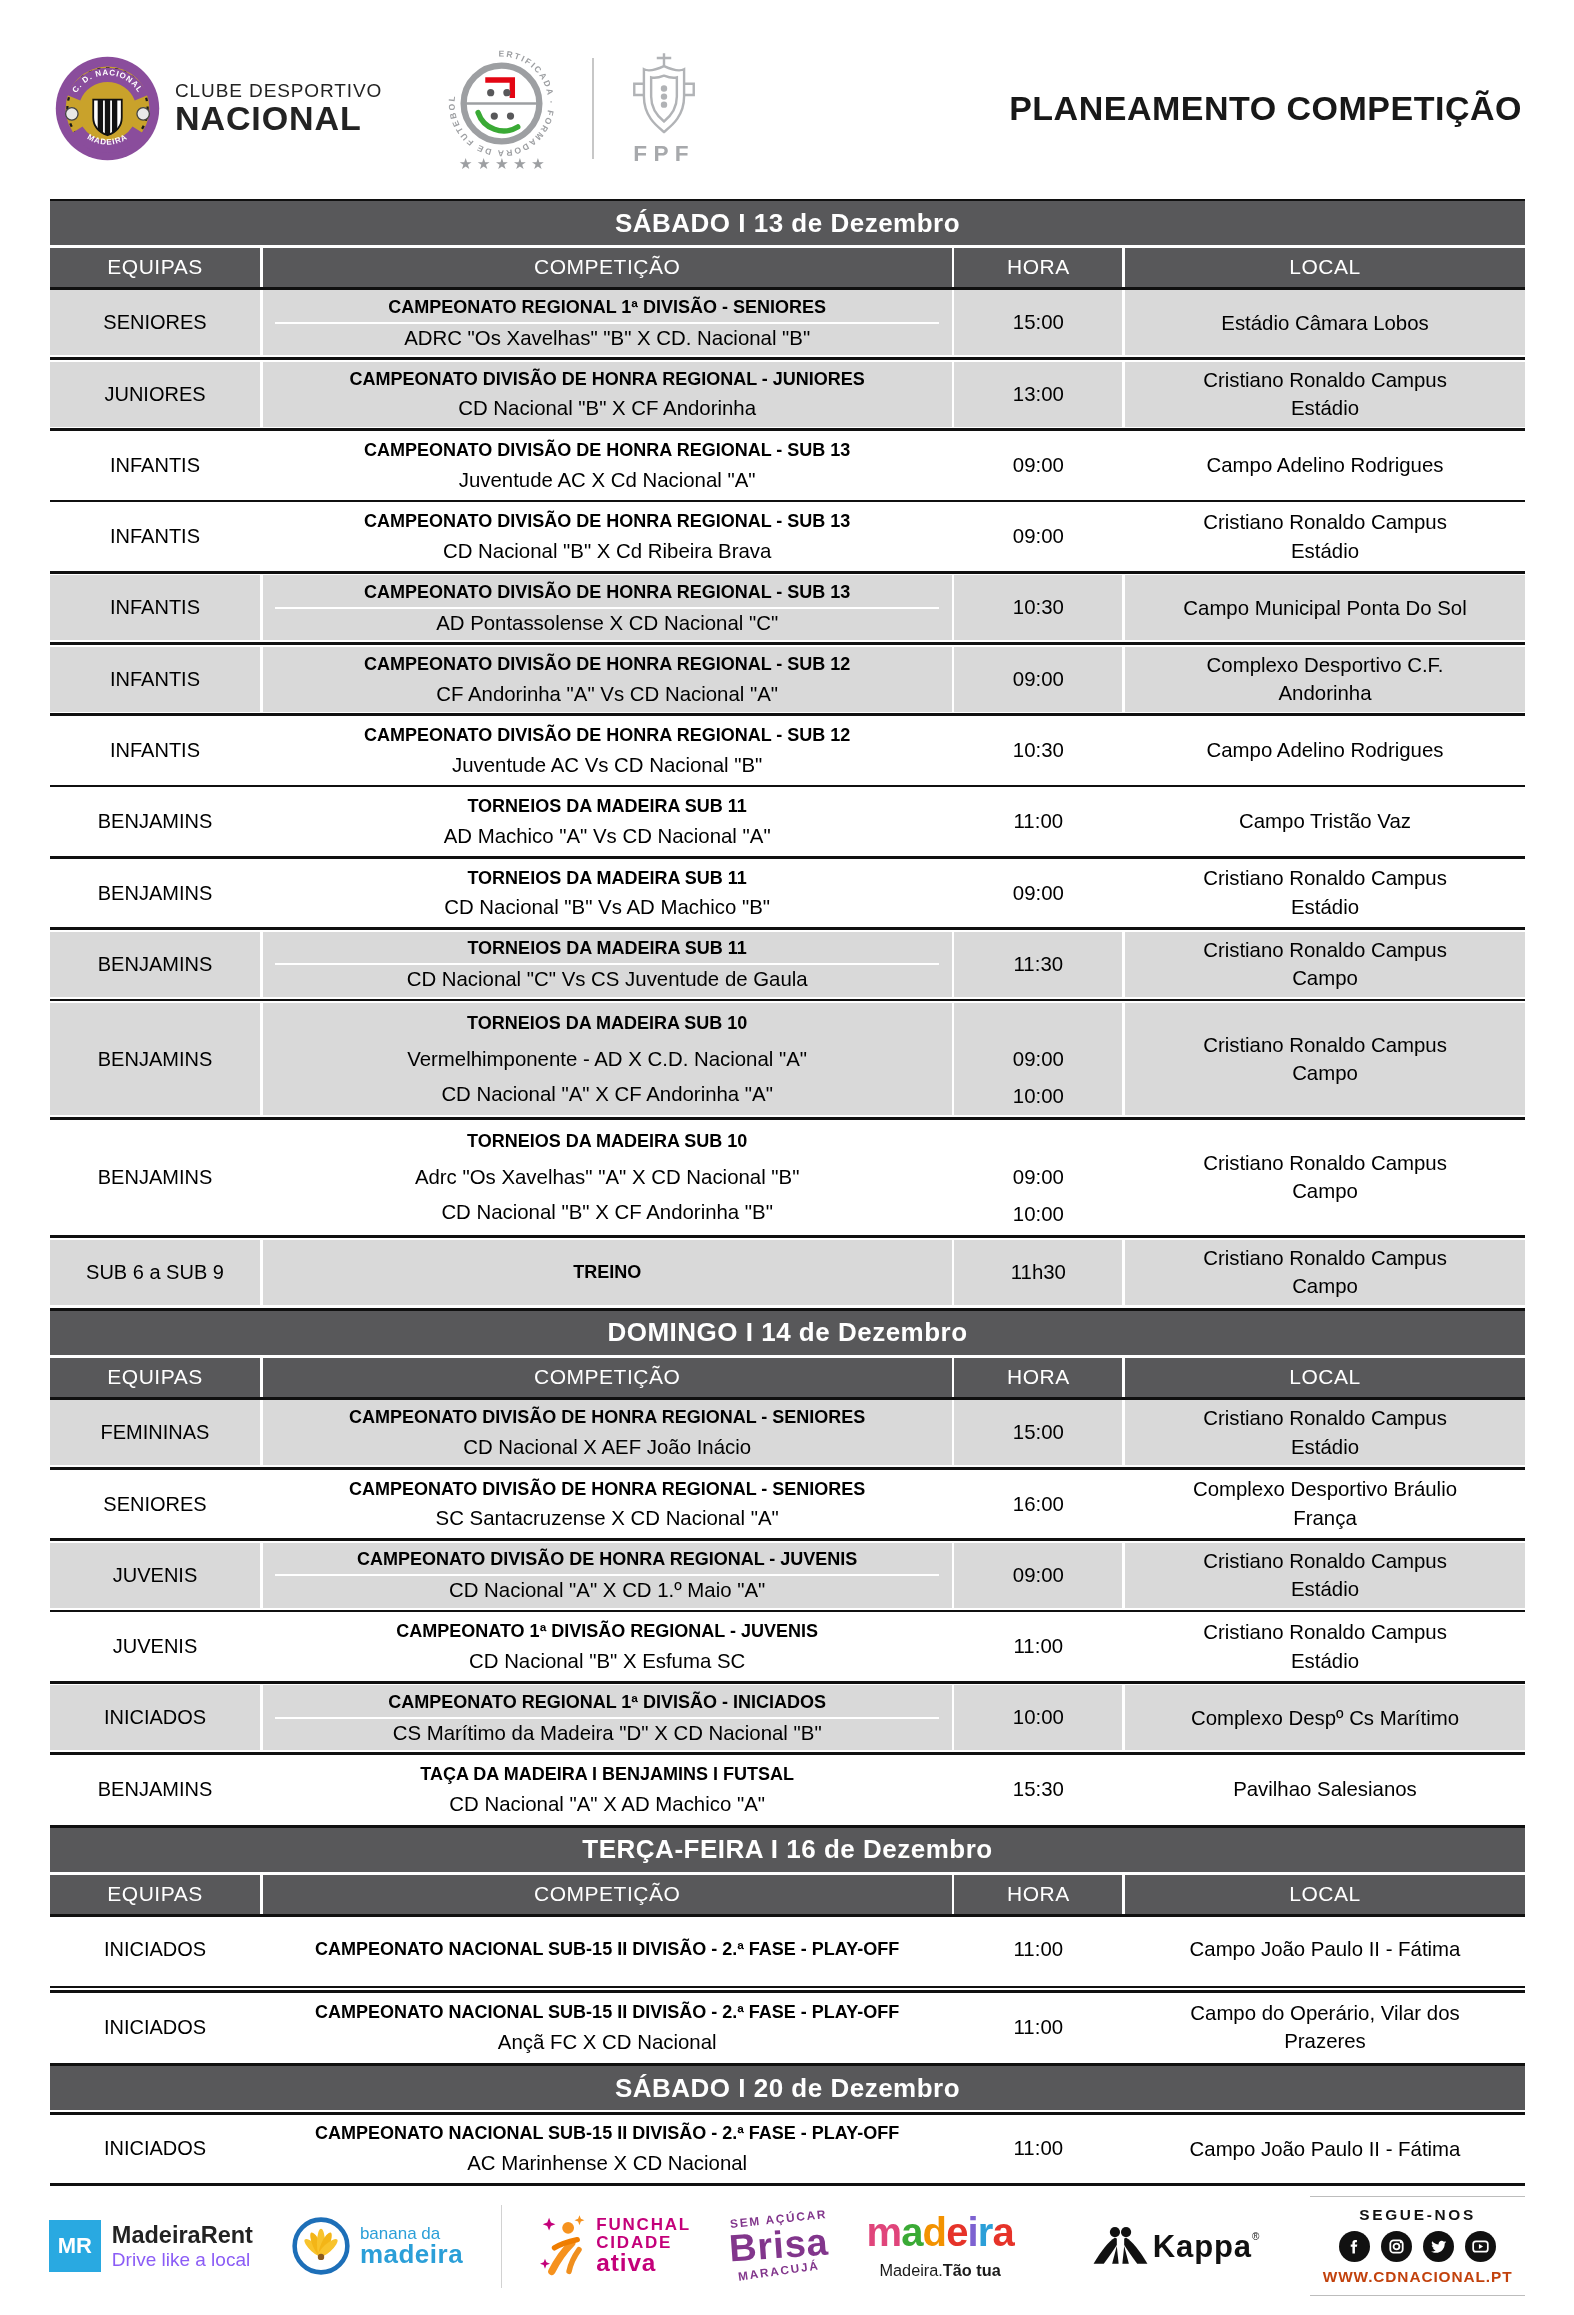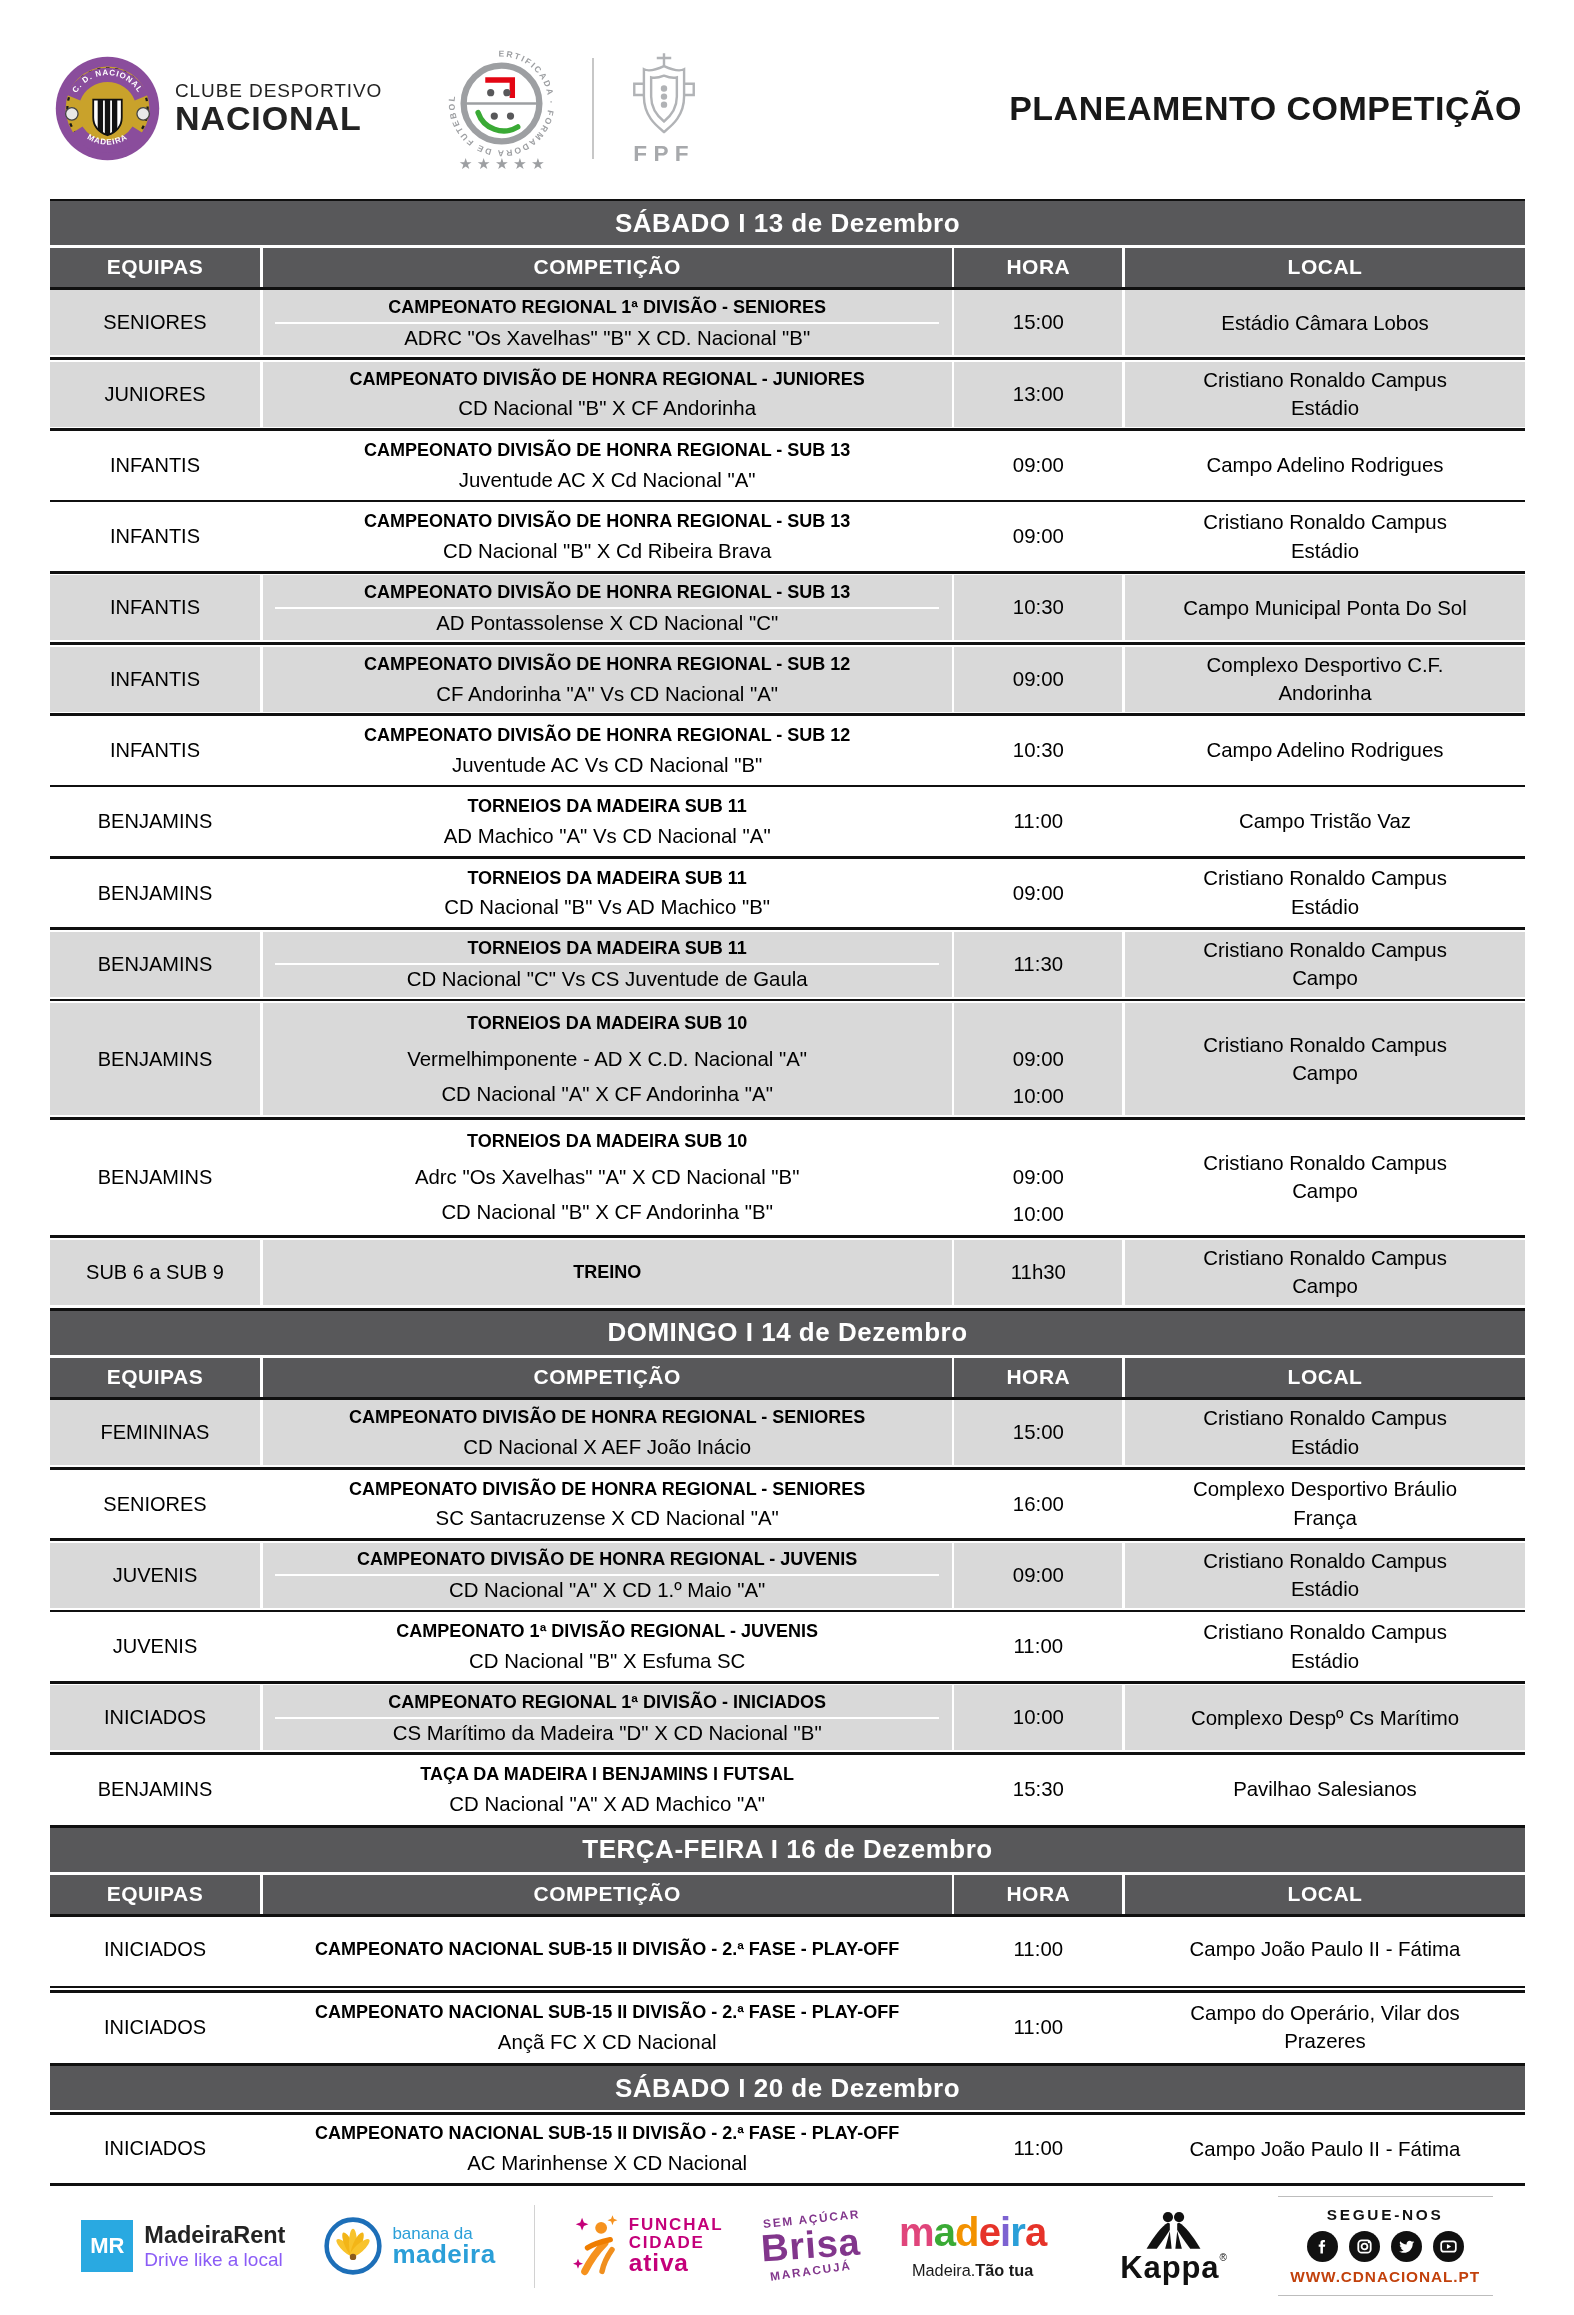--- a/index.html
+++ b/index.html
@@ -18,21 +18,21 @@
   .fpf-label{margin-top:1.8px;font-size:22.6px;font-weight:bold;letter-spacing:6.3px;color:#a7a9ac;}
   .page-title{margin-left:auto;font-size:34px;font-weight:bold;color:#181818;letter-spacing:0.5px;white-space:nowrap;}
 
   
   .table{position:absolute;left:50px;top:199px;width:1475px;border-top:2.7px solid #101010;}
   .sep{width:100%;background:#101010;}
   .gapline{width:100%;background:#fff;}
   .day-bar{height:44px;background:var(--c-bar,#58585a);color:#fff;font-weight:bold;
            font-size:26px;display:flex;align-items:center;justify-content:center;letter-spacing:0.5px;}
   .cols,.body-row{display:grid;grid-template-columns:210px 1fr 168px 400px;column-gap:2.7px;background:#fff;}
-  .col-head{height:39px;background:var(--c-bar,#58585a);color:#fff;font-weight:bold;font-size:21px;
+  .col-head{height:39px;background:var(--c-bar,#58585a);color:#fff;font-weight:normal;font-size:21px;
             display:flex;align-items:center;justify-content:center;letter-spacing:0.5px;}
   .body-row{min-height:65px;}
   .body-row.multi{min-height:112px;}
   .cell{background:#fff;display:flex;align-items:center;justify-content:center;text-align:center;}
   .body-row.shaded .cell{background:var(--c-shade,#d9d9d9);}
   .equipa{font-weight:normal;font-size:20px;}
   .comp{flex-direction:column;justify-content:space-evenly;padding:2.7px 12.7px;}
   .comp-title{font-weight:bold;font-size:18px;flex:1;width:100%;display:flex;align-items:center;justify-content:center;}
   .comp-title.split{border-bottom:2.7px solid #fff;}
   .comp-match{font-size:20.4px;flex:1;width:100%;display:flex;align-items:center;justify-content:center;}
@@ -58,21 +58,21 @@
   .fc-line1,.fc-line2{font-size:17px;letter-spacing:1.8px;font-weight:bold;}
   .fc-line3{font-size:24.4px;font-weight:bold;letter-spacing:0.9px;}
   .brisa{display:flex;flex-direction:column;align-items:center;color:#82368c;line-height:1;}
   .brisa-top{font-size:11.8px;font-weight:bold;letter-spacing:1.8px;transform:rotate(-6deg);}
   .brisa-name{font-size:38px;font-weight:bold;letter-spacing:0.9px;transform:rotate(-4deg);}
   .brisa-bottom{font-size:11.8px;font-weight:bold;letter-spacing:1.8px;transform:rotate(-8deg);margin-top:1.8px;}
   .madeira{display:flex;flex-direction:column;align-items:center;}
   .madeira-letters{font-size:40px;font-weight:bold;letter-spacing:-0.9px;line-height:1;}
   .madeira-tag{margin-top:9px;font-size:16.3px;color:#1a1a1a;}
   .madeira-tag b{font-weight:bold;}
-  .kappa{display:flex;flex-direction:column;align-items:center;margin-left:36px;}
+  .kappa{display:flex;align-items:center;margin-left:36px;}
   .kappa-name{font-size:31px;font-weight:bold;color:#111;letter-spacing:0.9px;line-height:1;}
   .kappa-reg{font-size:10px;vertical-align:top;color:#111;}
   .social{display:flex;flex-direction:column;align-items:center;gap:6.3px;
           border-top:1.8px solid #bdbdbd;border-bottom:1.8px solid #bdbdbd;padding:9px 12.7px;margin-left:12.7px;}
   .social-title{font-size:15.4px;font-weight:bold;letter-spacing:2.7px;color:#111;}
   .social-icons{display:flex;gap:11px;}
   .social-url{font-size:15.4px;font-weight:bold;letter-spacing:0.9px;color:#c2410c;}
 </style>
 </head>
 <body>

